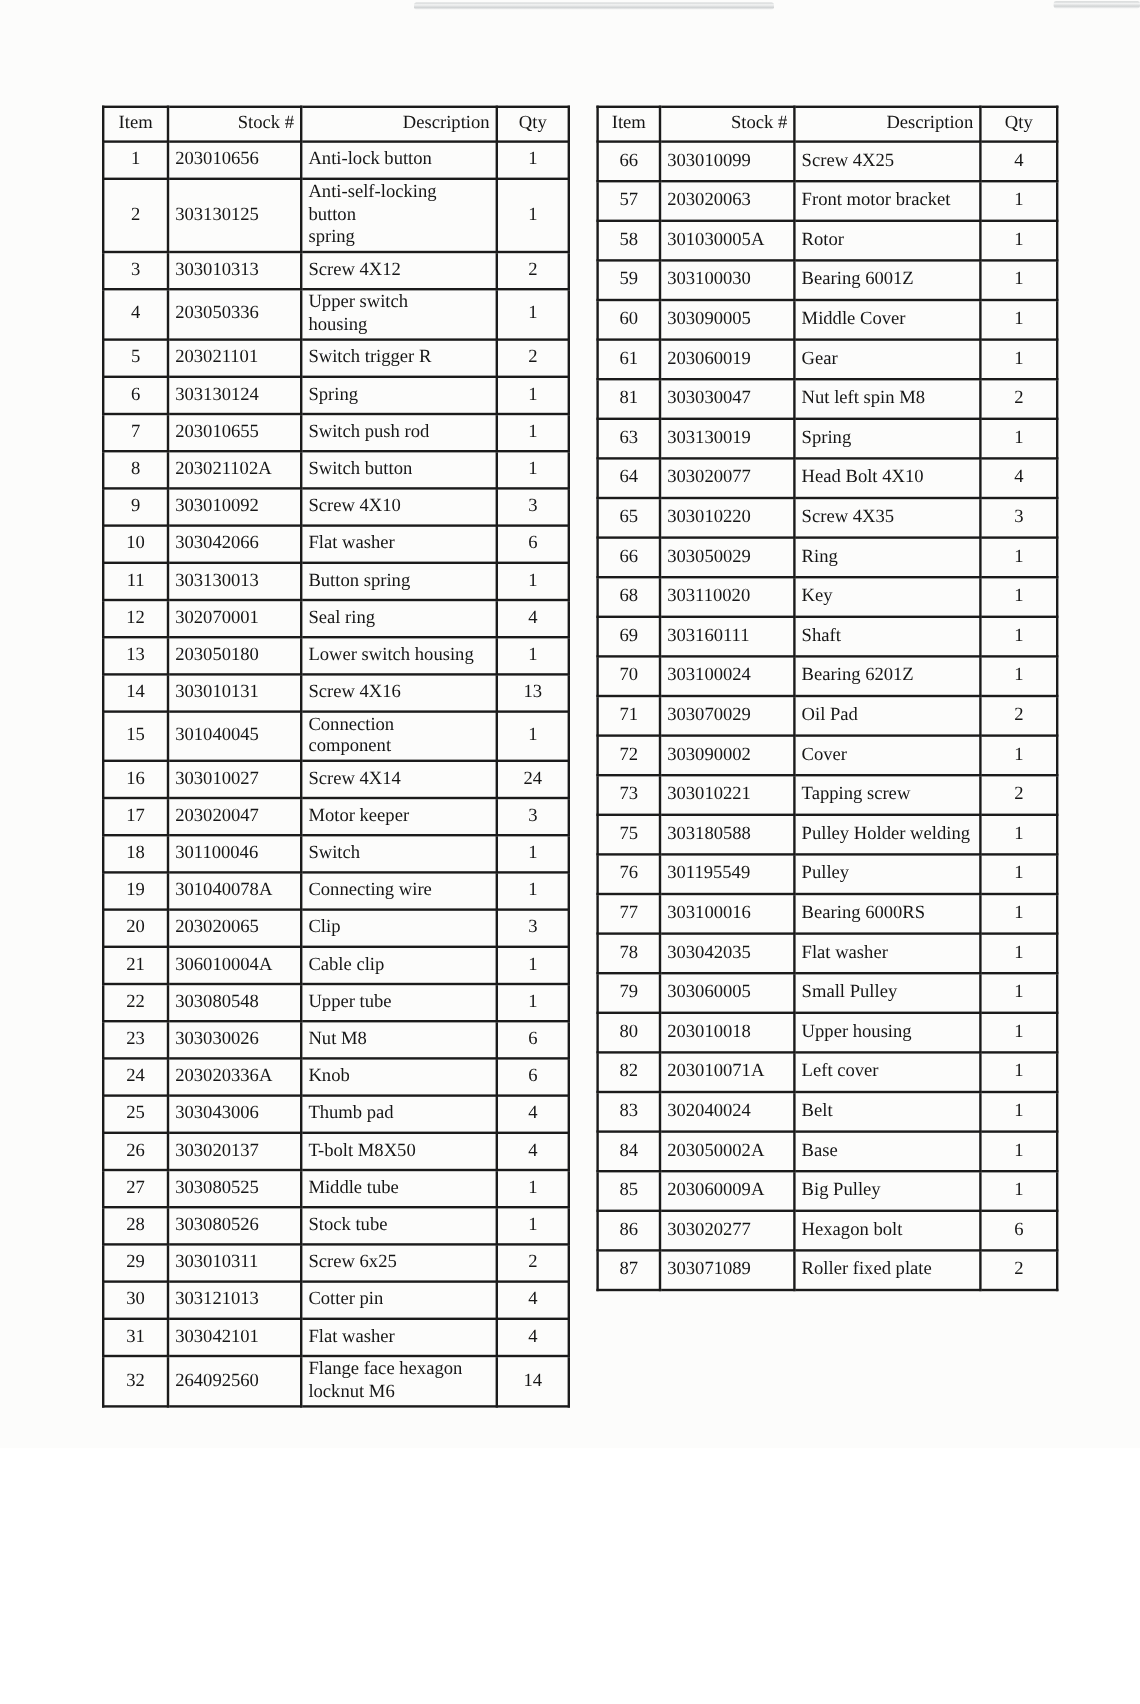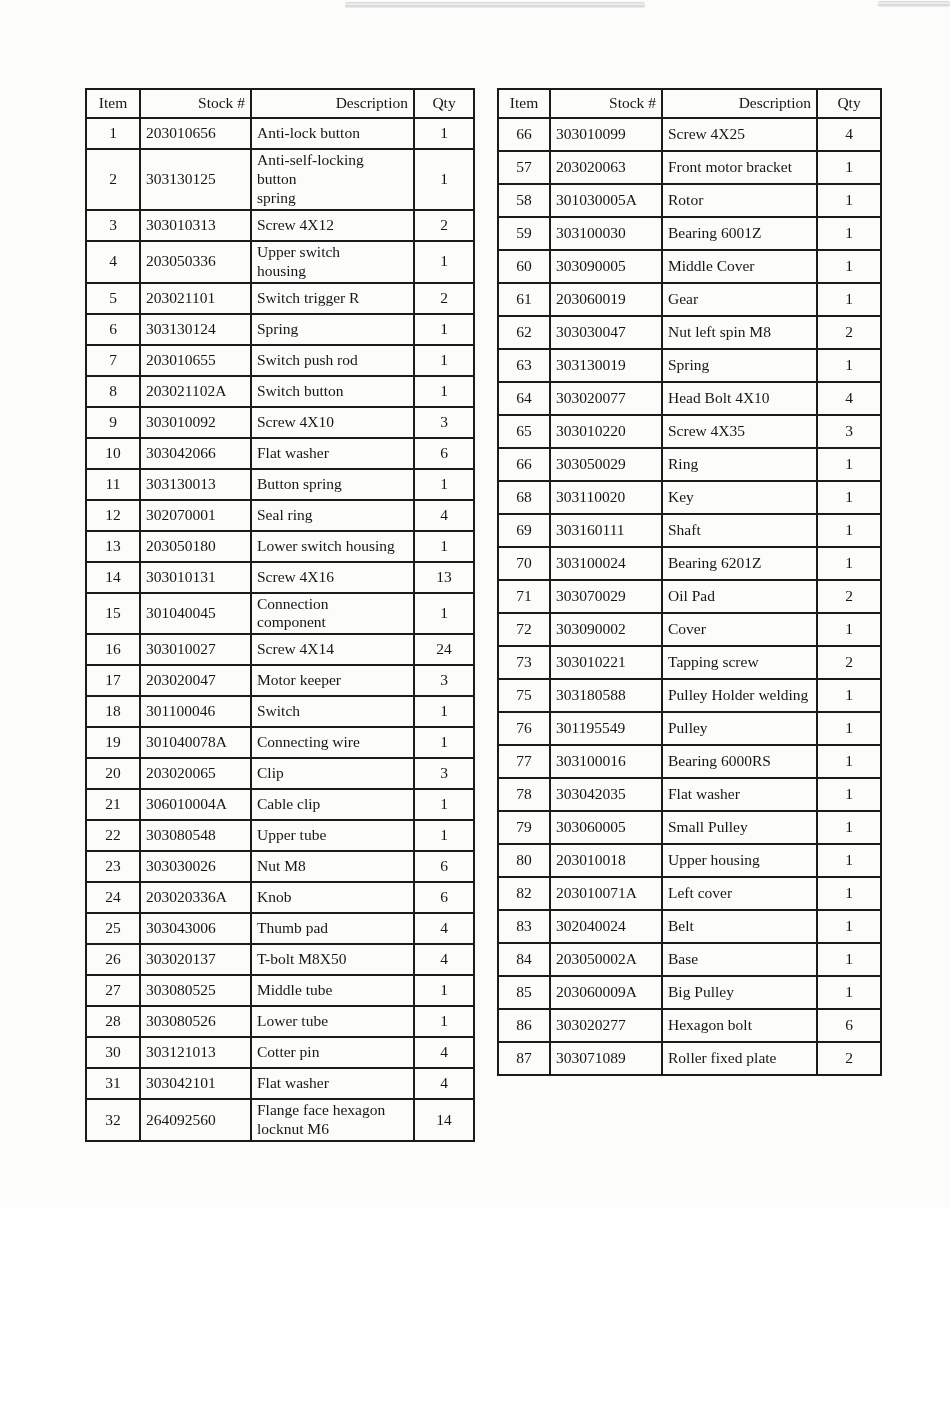--- a/index.html
+++ b/index.html
@@ -271,22 +271,28 @@
         </tr>
         <tr>
           <td class="col-item">27</td>
           <td class="col-stock">303080525</td>
           <td class="col-desc">Middle tube</td>
           <td class="col-qty">1</td>
         </tr>
         <tr>
           <td class="col-item">28</td>
           <td class="col-stock">303080526</td>
-          <td class="col-desc">Lower tube</td>
-          <td class="col-qty">1</td>
+          <td class="col-desc">Stock tube</td>
+          <td class="col-qty">1</td>
+        </tr>
+        <tr>
+          <td class="col-item">29</td>
+          <td class="col-stock">303010311</td>
+          <td class="col-desc">Screw 6x25</td>
+          <td class="col-qty">2</td>
         </tr>
         <tr>
           <td class="col-item">30</td>
           <td class="col-stock">303121013</td>
           <td class="col-desc">Cotter pin</td>
           <td class="col-qty">4</td>
         </tr>
         <tr>
           <td class="col-item">31</td>
           <td class="col-stock">303042101</td>
@@ -349,21 +355,21 @@
           <td class="col-desc">Middle Cover</td>
           <td class="col-qty">1</td>
         </tr>
         <tr>
           <td class="col-item">61</td>
           <td class="col-stock">203060019</td>
           <td class="col-desc">Gear</td>
           <td class="col-qty">1</td>
         </tr>
         <tr>
-          <td class="col-item">62</td>
+          <td class="col-item">81</td>
           <td class="col-stock">303030047</td>
           <td class="col-desc">Nut left spin M8</td>
           <td class="col-qty">2</td>
         </tr>
         <tr>
           <td class="col-item">63</td>
           <td class="col-stock">303130019</td>
           <td class="col-desc">Spring</td>
           <td class="col-qty">1</td>
         </tr>

